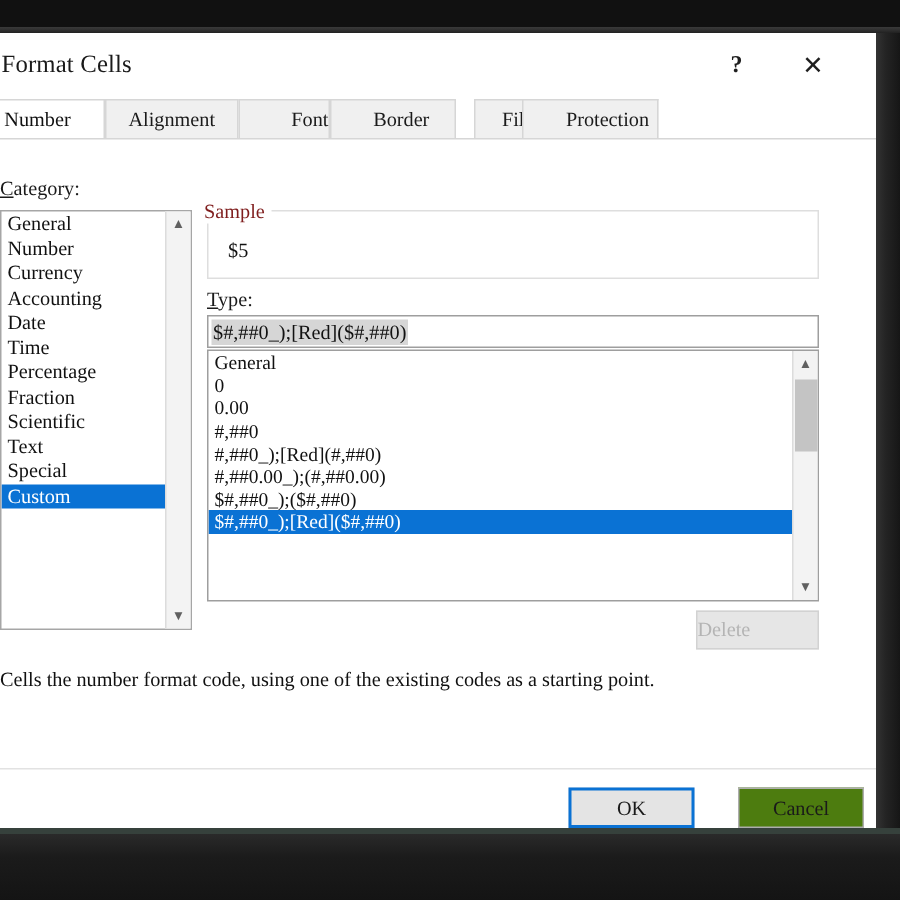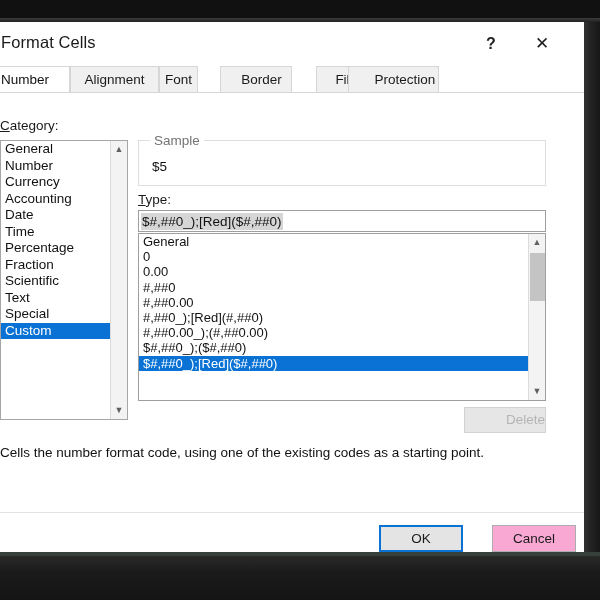--- a/index.html
+++ b/index.html
@@ -9,20 +9,21 @@
     background: #0d0d0d;
     font-family: "Liberation Sans", sans-serif;
   }
 
   
   #bezel {
     position: absolute;
     left: 0; top: 0;
     width: 600px; height: 600px;
     background: #111111;
+    font-family: Liberation Serif, serif;
   }
   #bezel-top-glint {
     position: absolute;
     left: 0; top: 18px;
     width: 600px; height: 5px;
     background: linear-gradient(to bottom, #3a3a3a 0%, #2c2c2c 50%, #1a1a1a 100%);
   }
   #bezel-bottom {
     position: absolute;
     left: 0; top: 556px;
@@ -181,25 +182,25 @@
   
   #sample-group {
     position: absolute;
     left: 158px; top: 47px;
     width: 408px; height: 46px;
     border: 1px solid #dedede;
     box-sizing: border-box;
   }
   #sample-legend {
     position: absolute;
-    left: 170px; top: 40px;
+    left: 152px; top: 40px;
     padding: 0 4px;
     background: #ffffff;
     font-size: 13.5px;
-    color: #737373;
+    color: #7f1d1d;
   }
   #sample-value {
     position: absolute;
     left: 172px; top: 66px;
     font-size: 13.5px;
     color: #111111;
   }
 
   
   #type-label { left: 158px; top: 99px; }
@@ -251,21 +252,21 @@
   }
 
   
   #delete-button {
     position: absolute;
     left: 484px; top: 314px;
     width: 82px; height: 26px;
     background: #e6e6e6;
     border: 1px solid #d2d2d2;
     box-sizing: border-box;
-    text-align: right;
+    text-align: left;
     line-height: 24px;
     font-size: 13.5px;
     color: #b4b4b4;
   }
 
   
   #hint-text {
     position: absolute;
     left: 20px; top: 352px;
     font-size: 13.5px;
@@ -279,21 +280,21 @@
     left: 0; top: 490px;
     width: 604px; height: 40px;
     background: #ffffff;
     border-top: 1px solid #e2e2e2;
     box-sizing: border-box;
   }
   .dlgbtn {
     position: absolute;
     top: 12px;
     width: 84px; height: 27px;
-    background: #f9a8d4;
+    background: #4d7c0f;
     border: 1px solid #adadad;
     box-sizing: border-box;
     text-align: center;
     line-height: 25px;
     font-size: 13.5px;
     color: #1a1a1a;
   }
   #ok-button {
     left: 399px;
     border: 2px solid #0a72d4;
@@ -312,22 +313,22 @@
 
     <div id="titlebar">
       <div id="title-text">Format Cells</div>
       <div class="titlebtn" id="help-button">?</div>
       <div class="titlebtn" id="close-button">✕</div>
     </div>
 
     <div id="tabstrip">
       <div class="tab active" id="tab-0" style="left:0px;width:90px;">Number</div>
       <div class="tab" id="tab-1" style="left:90px;width:89px;">Alignment</div>
-      <div class="tab" id="tab-2" style="left:179px;width:39px;">Font</div>
-      <div class="tab" id="tab-3" style="left:240px;width:72px;padding-left:11px;">Border</div>
+      <div class="tab" id="tab-2" style="left:179px;width:61px;text-align:right;">Font</div>
+      <div class="tab" id="tab-3" style="left:240px;width:84px;padding-left:11px;">Border</div>
       <div class="tab" id="tab-4" style="left:312px;width:56px;margin-left:24px;">Fill</div>
       <div class="tab" id="tab-5" style="left:368px;width:91px;padding-left:23px;">Protection</div>
     </div>
 
     <div id="body-panel">
 
       <div class="field-label ul-first" style="left:20px;top:25px;">Category:</div>
       <div id="category-box">
         <div id="category-list">
             <div class="cat-item">General</div>
@@ -357,21 +358,20 @@
       <div id="type-input">
         <div id="type-input-text">$#,##0_);[Red]($#,##0)</div>
       </div>
 
       <div id="format-box">
         <div id="format-list">
             <div class="fmt-item">General</div>
             <div class="fmt-item">0</div>
             <div class="fmt-item">0.00</div>
             <div class="fmt-item">#,##0</div>
-            <div class="fmt-item">#,##0.00</div>
             <div class="fmt-item">#,##0_);[Red](#,##0)</div>
             <div class="fmt-item">#,##0.00_);(#,##0.00)</div>
             <div class="fmt-item">$#,##0_);($#,##0)</div>
             <div class="fmt-item selected">$#,##0_);[Red]($#,##0)</div>
           </div>
         <div class="vscroll">
           <div class="arrow up">▲</div>
           <div class="thumb" style="top:19px;height:48px;"></div>
           <div class="arrow down">▼</div>
         </div>

